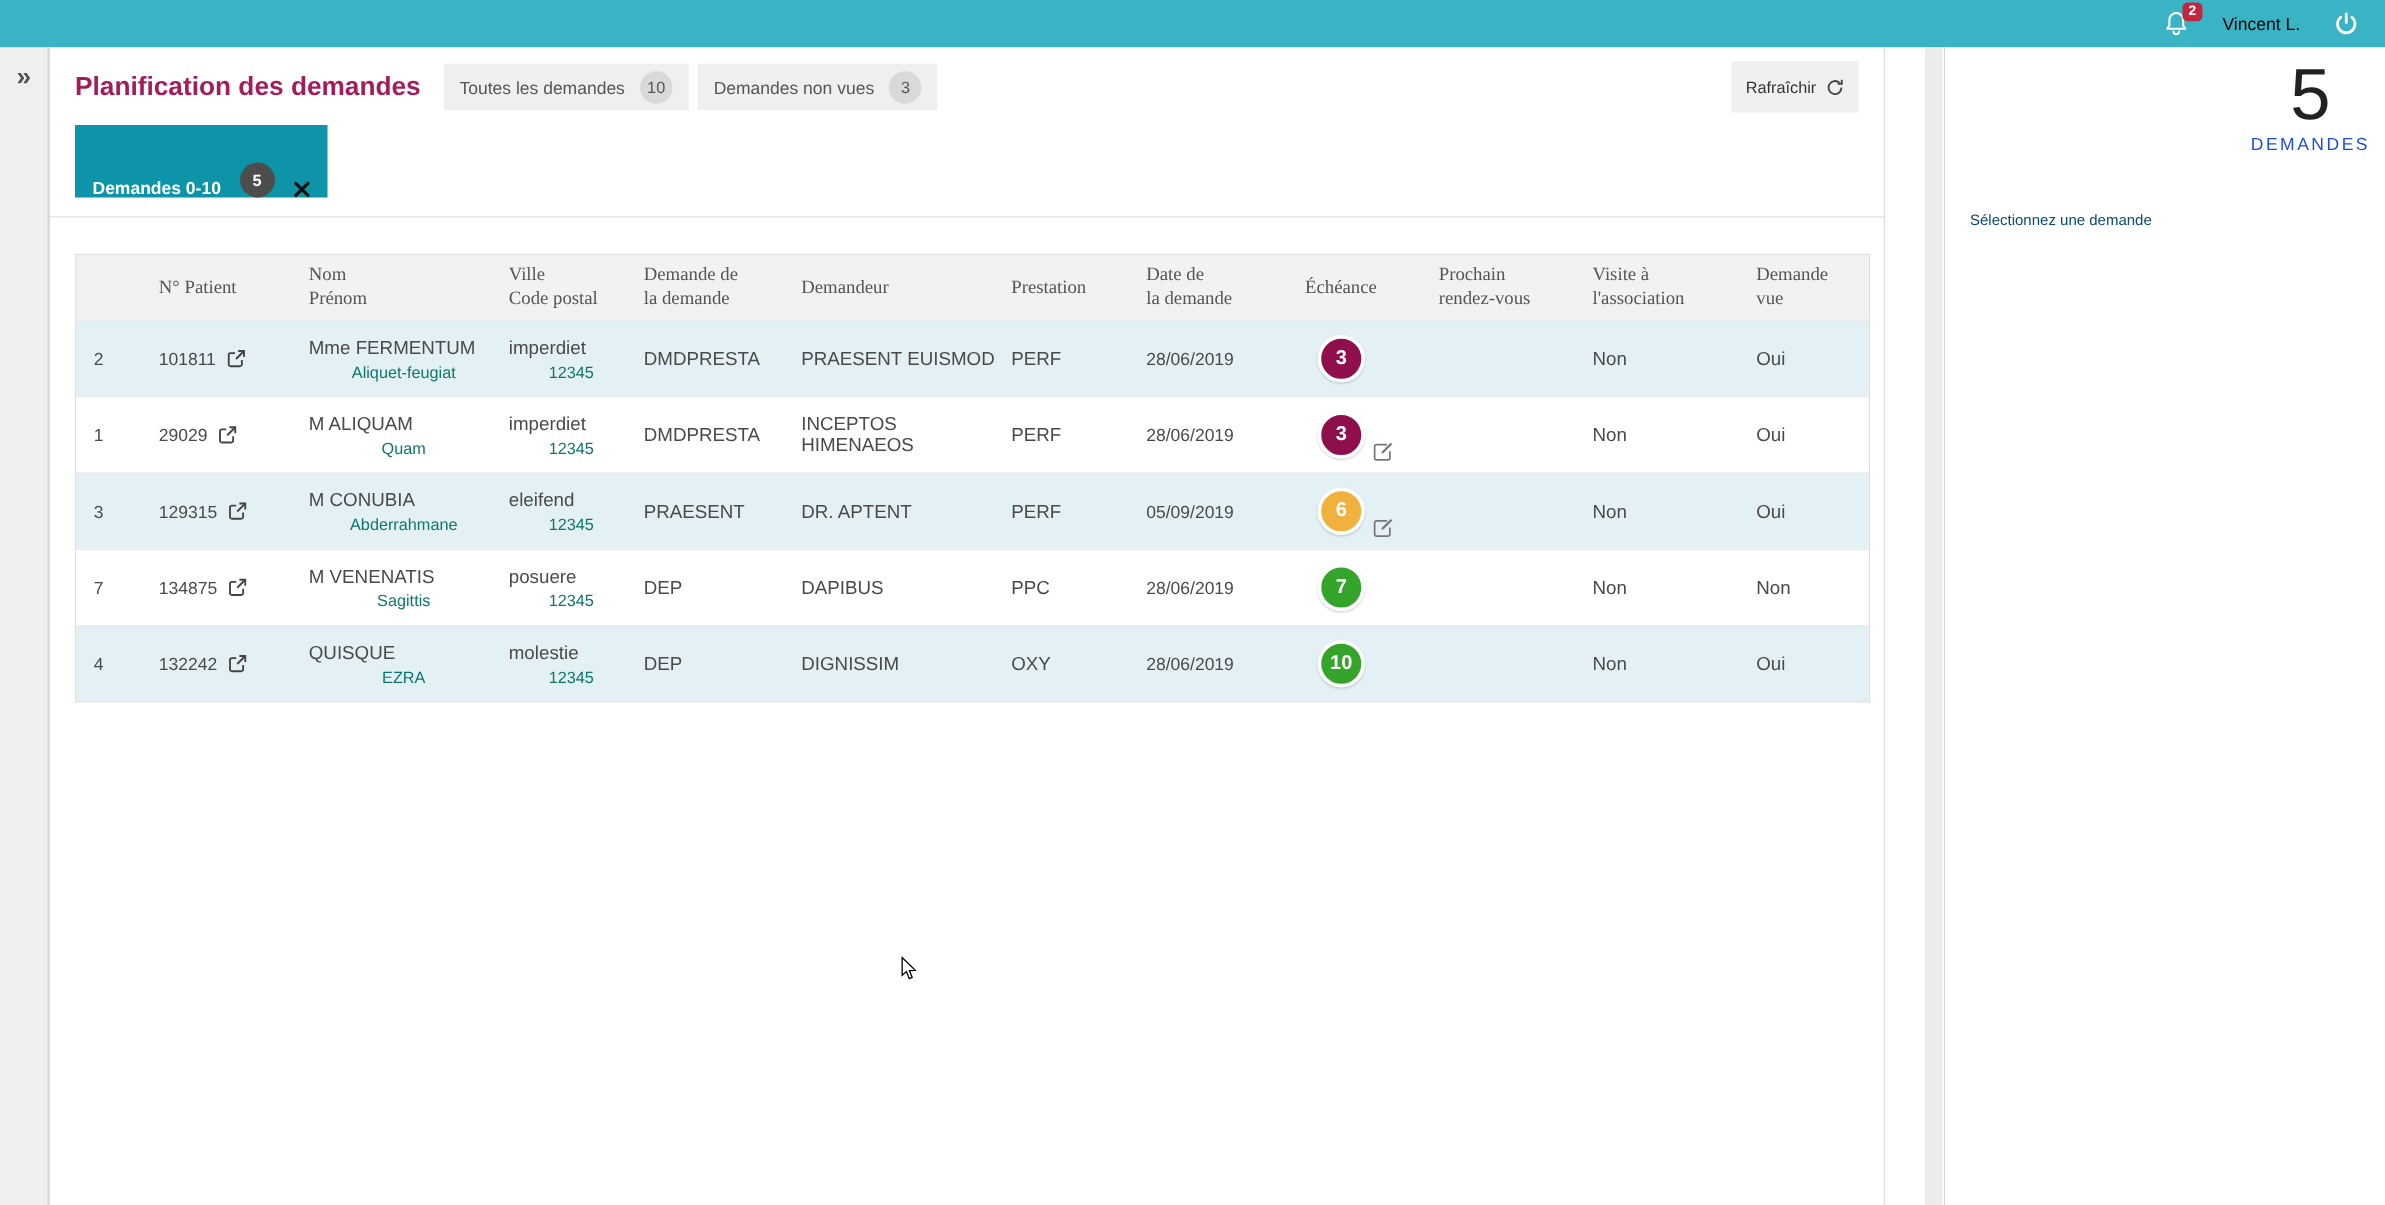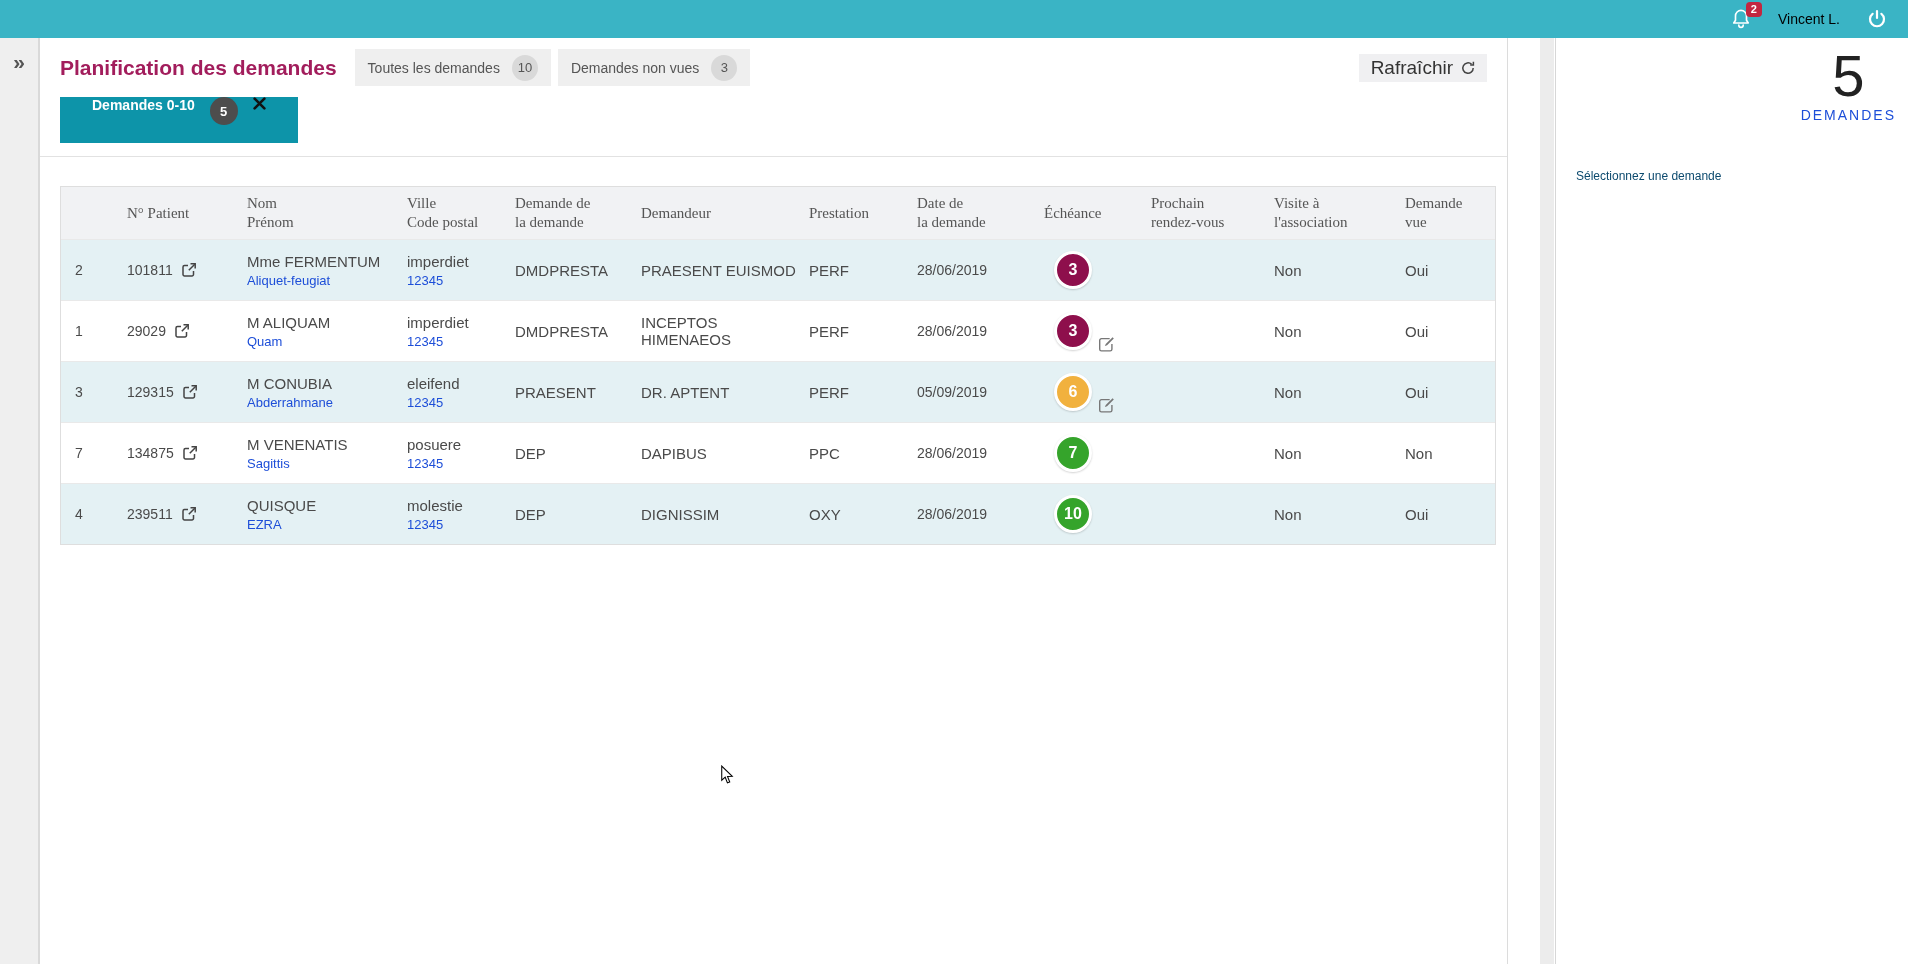--- a/index.html
+++ b/index.html
@@ -102,34 +102,34 @@
     color: #555;
     font-size: 13px;
     display: flex; align-items: center; justify-content: center;
   }
   .refresh-btn {
     margin-left: auto;
     display: flex; align-items: center; gap: 8px;
     background: #f0f0f2;
     border: none;
     color: #333;
-    font-size: 19px;
-    height: 28px;
+    font-size: 13px;
+    height: 41px;
     padding: 0 12px;
     cursor: pointer;
     font-family: inherit;
   }
   .ph-row2 { margin-top: 10px; }
   .chip {
     display: inline-flex;
-    align-items: flex-start;
+    align-items: flex-end;
     background: #0d94a9;
     color: #fff;
-    height: 46px;
-    padding: 0 32px;
+    height: 58px;
+    padding: 0 14px;
     cursor: pointer;
   }
   .chip-label { font-size: 14px; font-weight: bold; }
   .chip-count {
     width: 28px; height: 28px;
     border-radius: 50%;
     background: #4d4d4d;
     color: #fff;
     font-size: 13px; font-weight: bold;
     display: flex; align-items: center; justify-content: center;
@@ -154,21 +154,21 @@
     height: 61px;
     align-items: center;
     border-top: 1px solid #e9e9e9;
     background: #fff;
     cursor: pointer;
   }
   .trow.shaded { background: #e4f1f4; }
   .td { padding-left: 8px; font-size: 15px; color: #4a4a4a; }
   .td.idx { padding-left: 14px; font-size: 14px; }
   .cell-main { display: block; font-size: 15px; color: #4a4a4a; }
-  .cell-sub { display: block; font-size: 13px; color: #1d4ed8; margin-top: 3px; }
+  .cell-sub { display: block; font-size: 13px; color: #0f766e; margin-top: 3px; text-align: center; }
   .patient-cell { display: flex; align-items: center; gap: 8px; font-size: 14px; }
   .date-cell { font-size: 14px; }
   .echeance-cell { display: flex; align-items: center; }
   .badge {
     width: 38px; height: 38px;
     border-radius: 50%;
     border: 3px solid #fff;
     color: #fff;
     font-size: 16px; font-weight: bold;
     display: flex; align-items: center; justify-content: center;
@@ -448,21 +448,21 @@
         <path d="M13.7 1.1l1.2 1.2-6.4 6.4-2 .8.8-2z" fill="#777"></path>
       </svg>
     </div>
     <div class="td"></div>
     <div class="td">Non</div>
     <div class="td">Non</div>
   </div>
           <div class="trow shaded">
     <div class="td idx">4</div>
     <div class="td patient-cell">
-      <span>239511</span>
+      <span>132242</span>
       <svg class="ext-icon" width="16" height="16" viewBox="0 0 16 16">
         <path d="M12.5 9v3.5a1.5 1.5 0 0 1-1.5 1.5H3.5A1.5 1.5 0 0 1 2 12.5V5a1.5 1.5 0 0 1 1.5-1.5H7" fill="none" stroke="#444" stroke-width="1.5"></path>
         <path d="M9.5 1.8h4.7v4.7" fill="none" stroke="#444" stroke-width="1.5"></path>
         <path d="M13.8 2.2 L7.8 8.2" stroke="#444" stroke-width="1.5"></path>
       </svg>
     </div>
     <div class="td">
       <span class="cell-main">QUISQUE</span>
       <span class="cell-sub">EZRA</span>
     </div>

